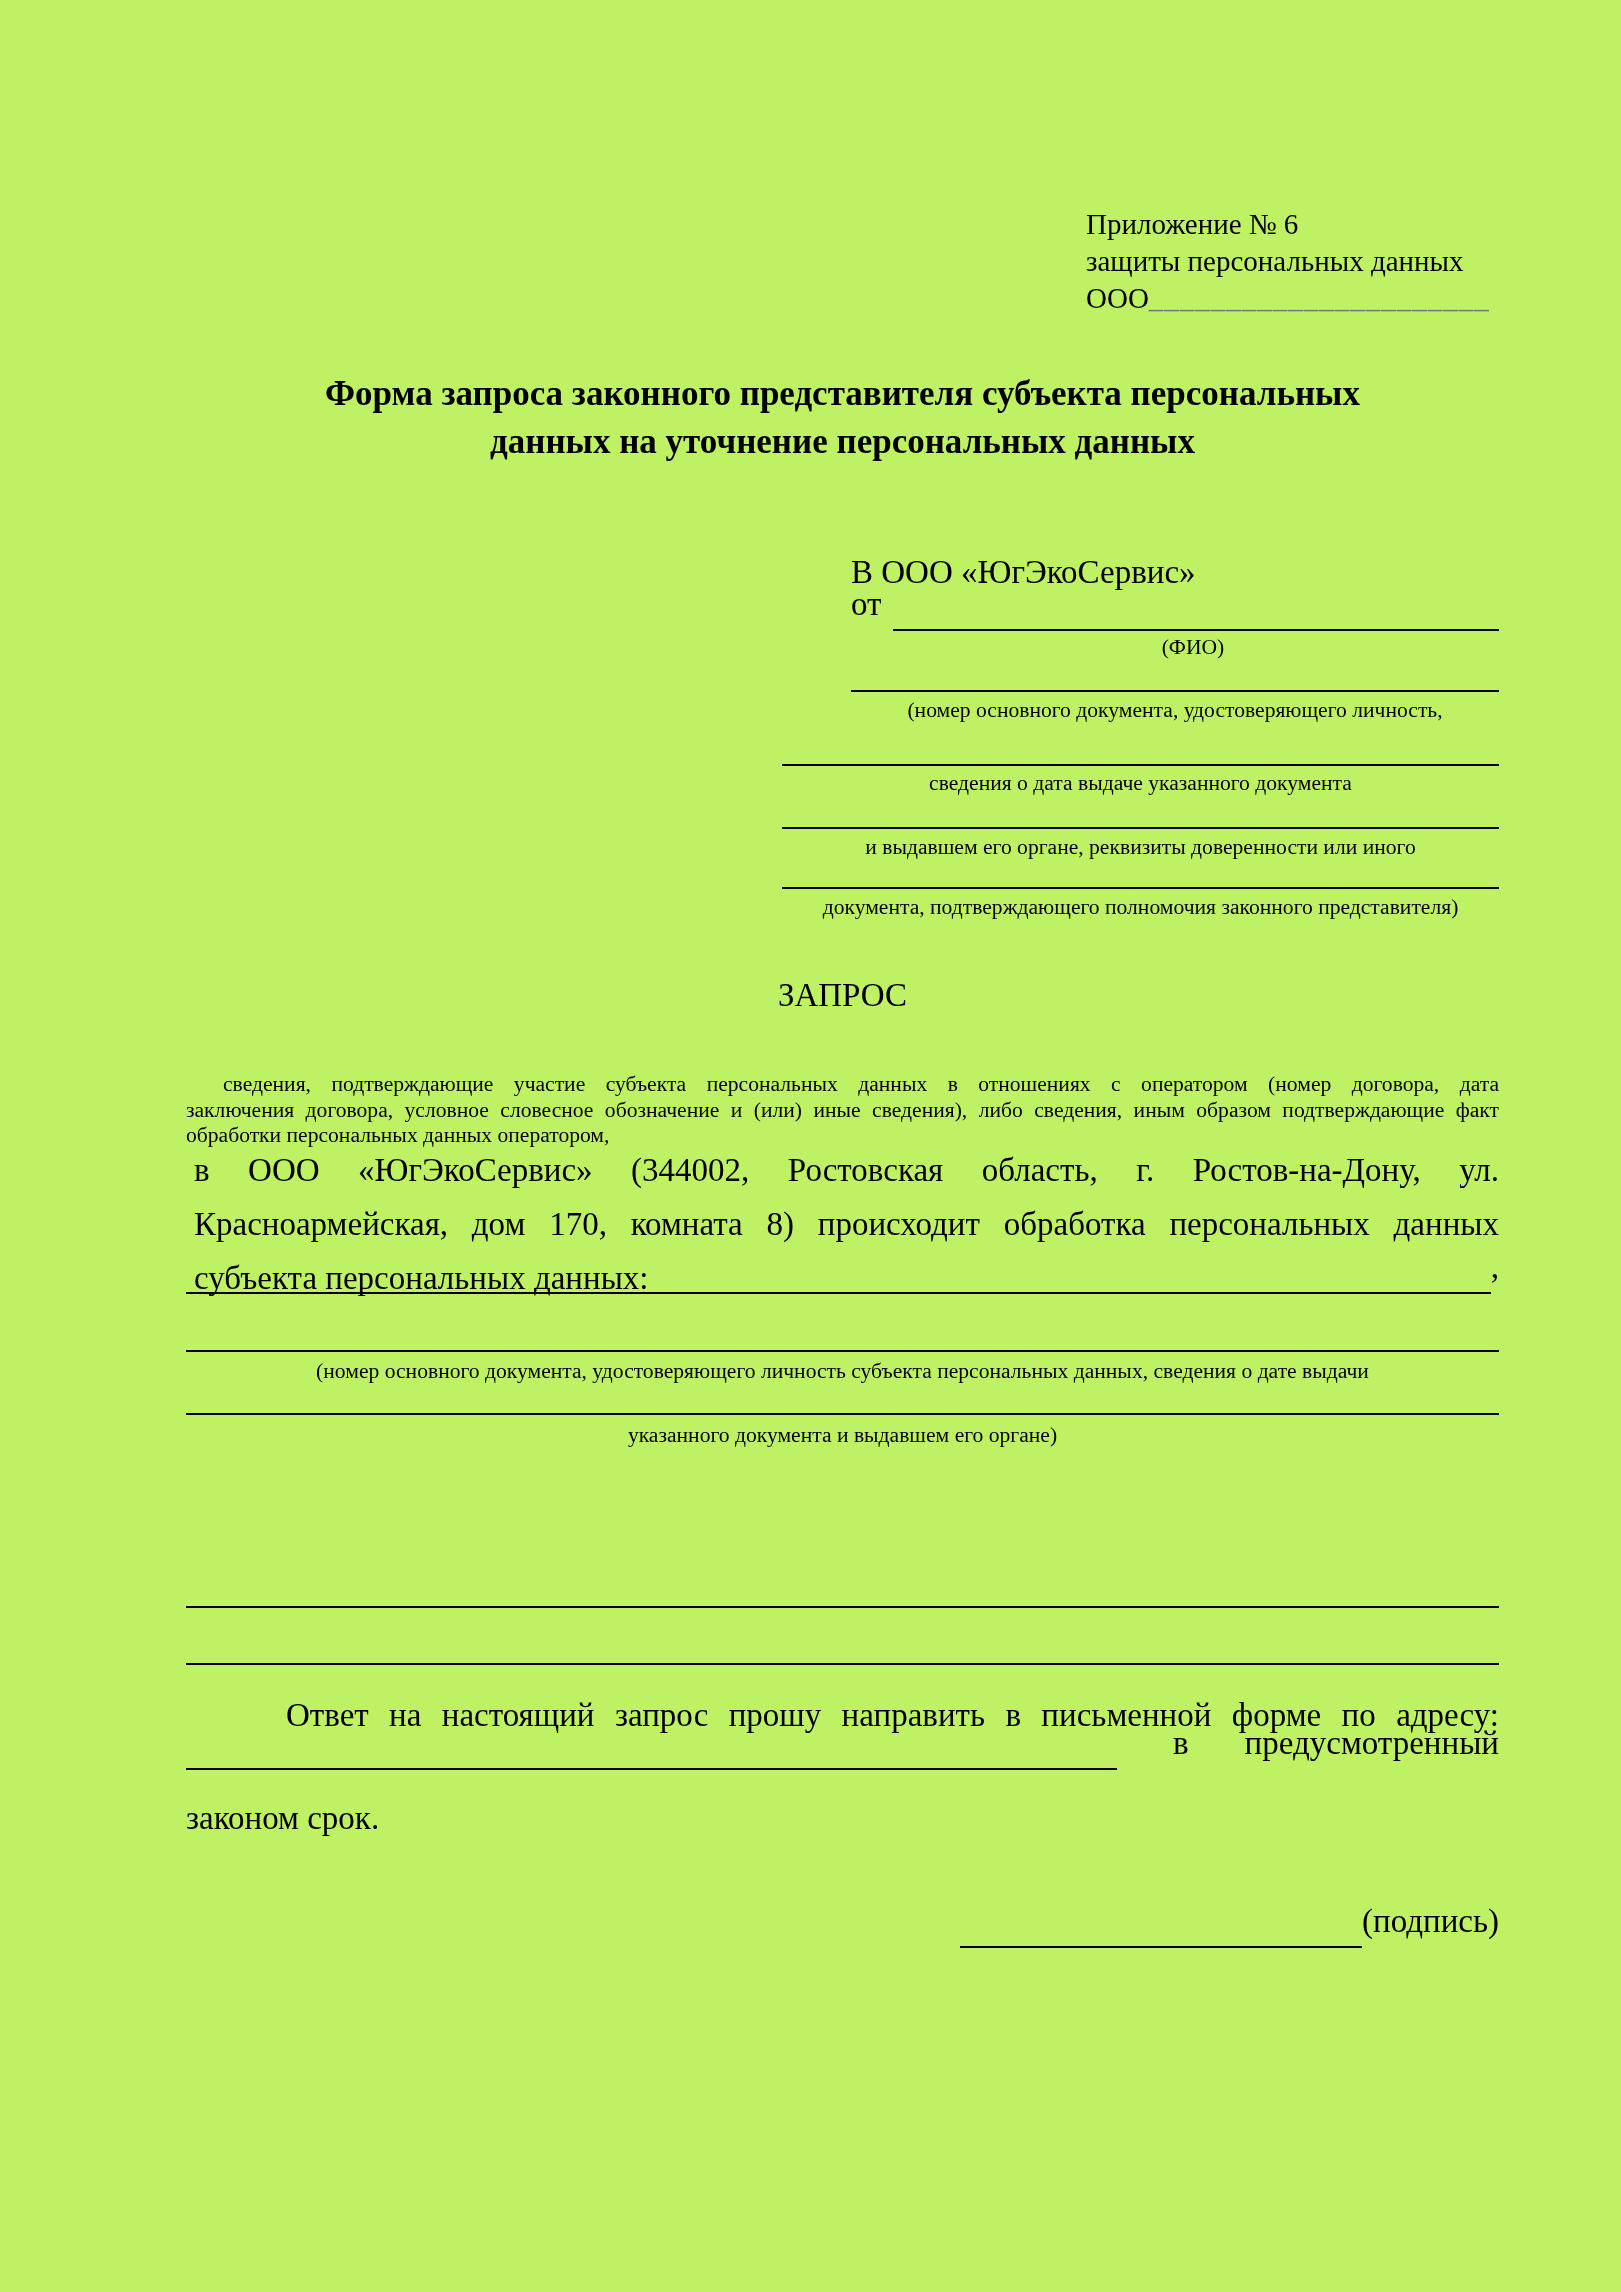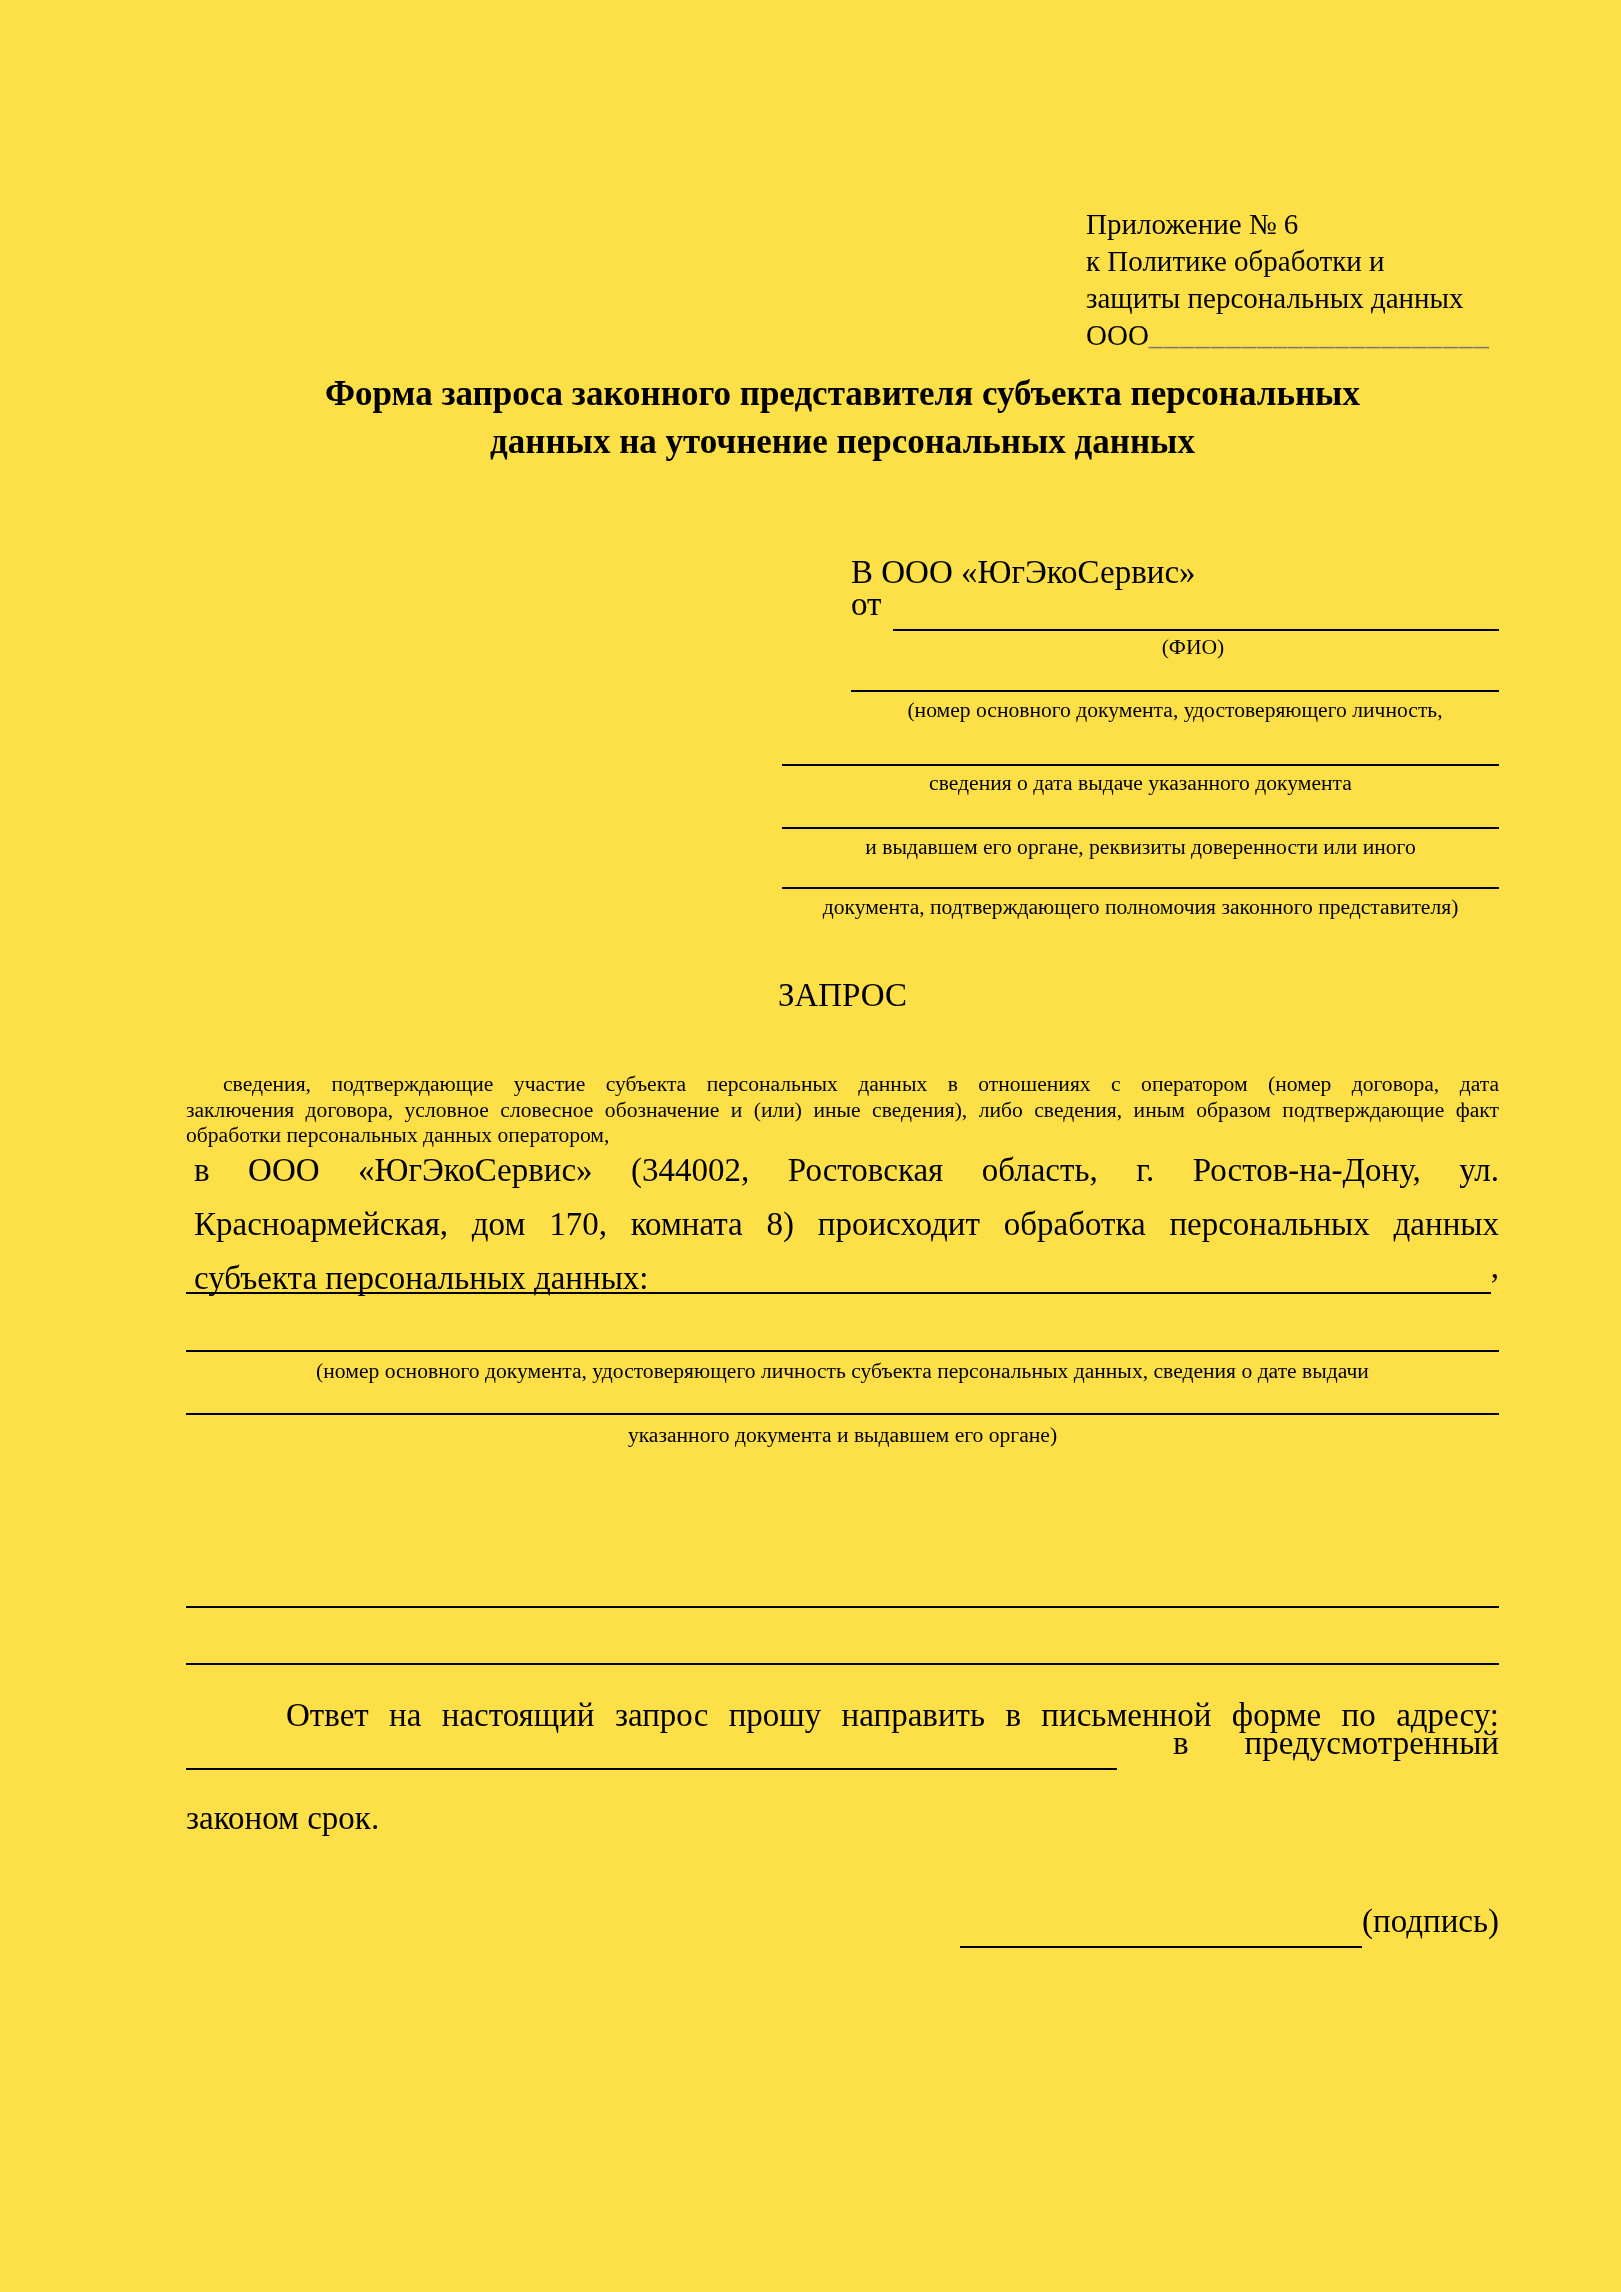--- a/index.html
+++ b/index.html
@@ -1,19 +1,19 @@
 <!DOCTYPE html>
 <html lang="ru"><head>
 <meta charset="utf-8">
 <style>
   html,body{margin:0;padding:0;background:#ffffff;}
   .page{
     position:relative;
     width:1621px;height:2293px;
-    background:#fde047;
+    background:#bef264;
     font-family:"Liberation Serif","DejaVu Serif",serif;
     color:#000;
     overflow:hidden;
   }
   .abs{position:absolute;}
   
   .hline{position:absolute;height:0;border-top:2.9px solid #000;}
   
   .fill{flex:1 1 auto;height:0;border-bottom:2.9px solid #000;}
   .row{position:absolute;display:flex;align-items:flex-end;}
@@ -27,21 +27,20 @@
   .note{left:186px;right:122px;top:1072px;font-size:21.6px;line-height:25.5px;}
   .note .indent{padding-left:37px;}
 </style>
 </head>
 <body>
 
 <div class="page">
 
   <div class="abs annex">
     <div>Приложение № 6</div>
-    <div>к Политике обработки и</div>
     <div>защиты персональных данных</div>
     <div><span>ООО</span><span class="blank">______________________</span></div>
   </div>
 
   <div class="abs title">
     <div>Форма запроса законного представителя субъекта персональных</div>
     <div>данных на уточнение персональных данных</div>
   </div>
 
   <div class="abs body-text" style="left:851px;top:545px;">В ООО «ЮгЭкоСервис»</div>

